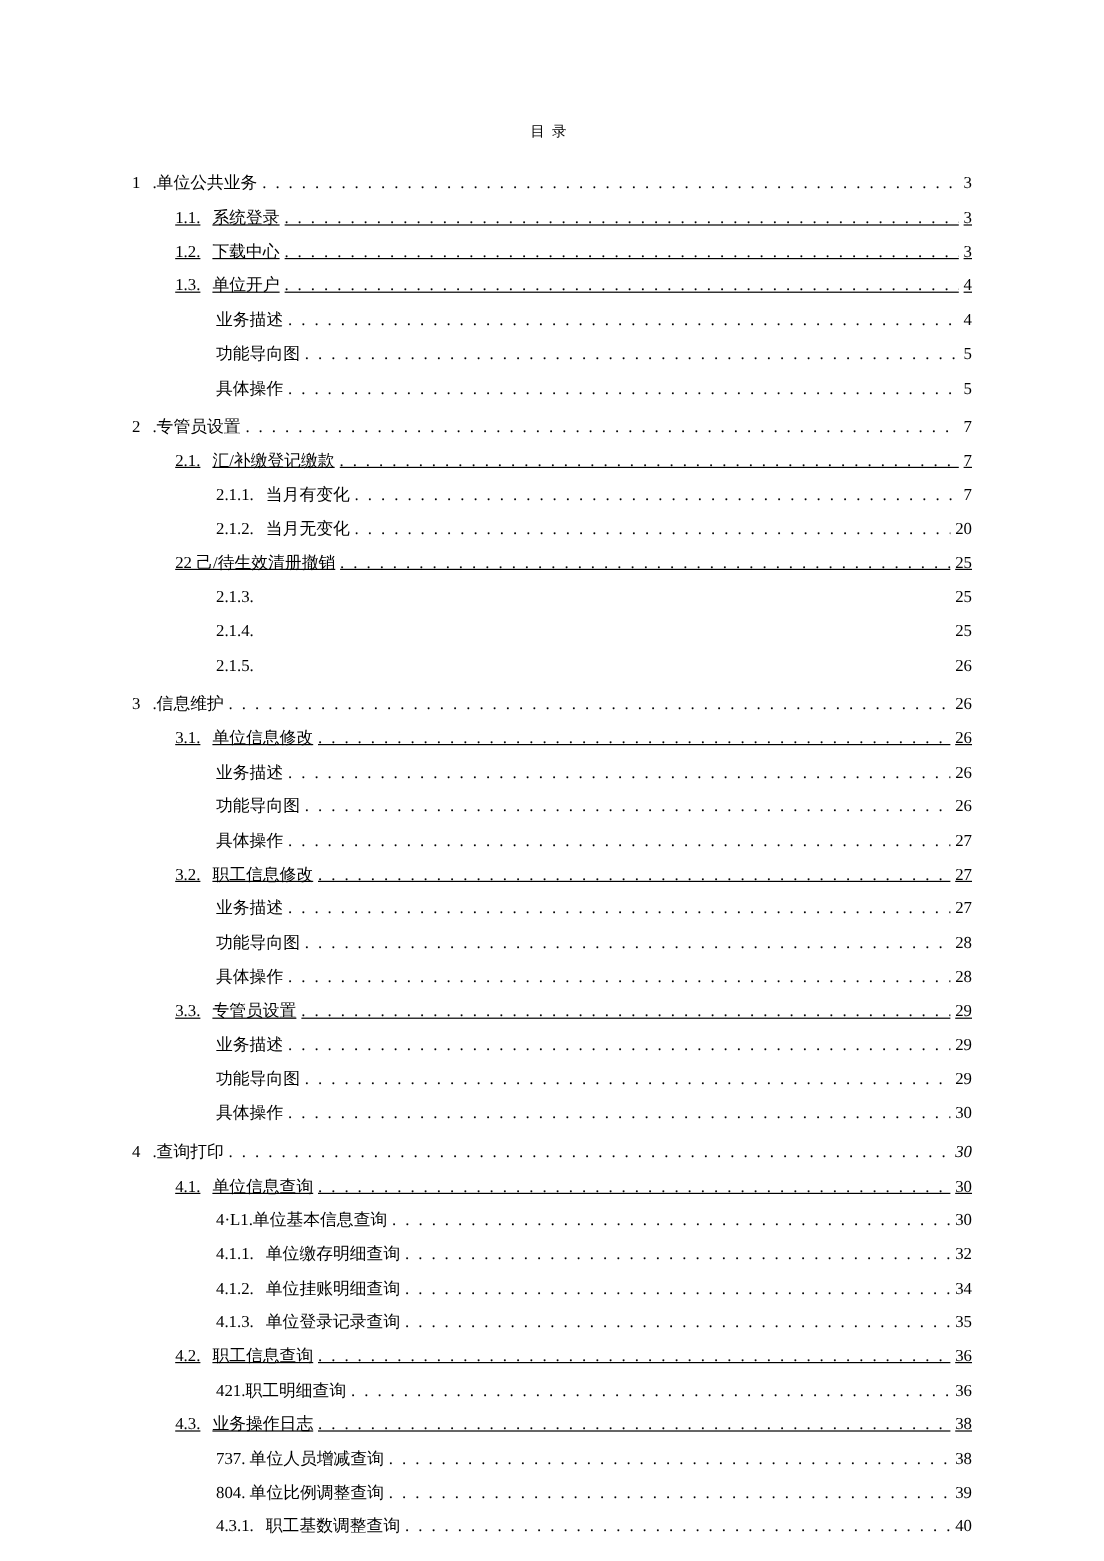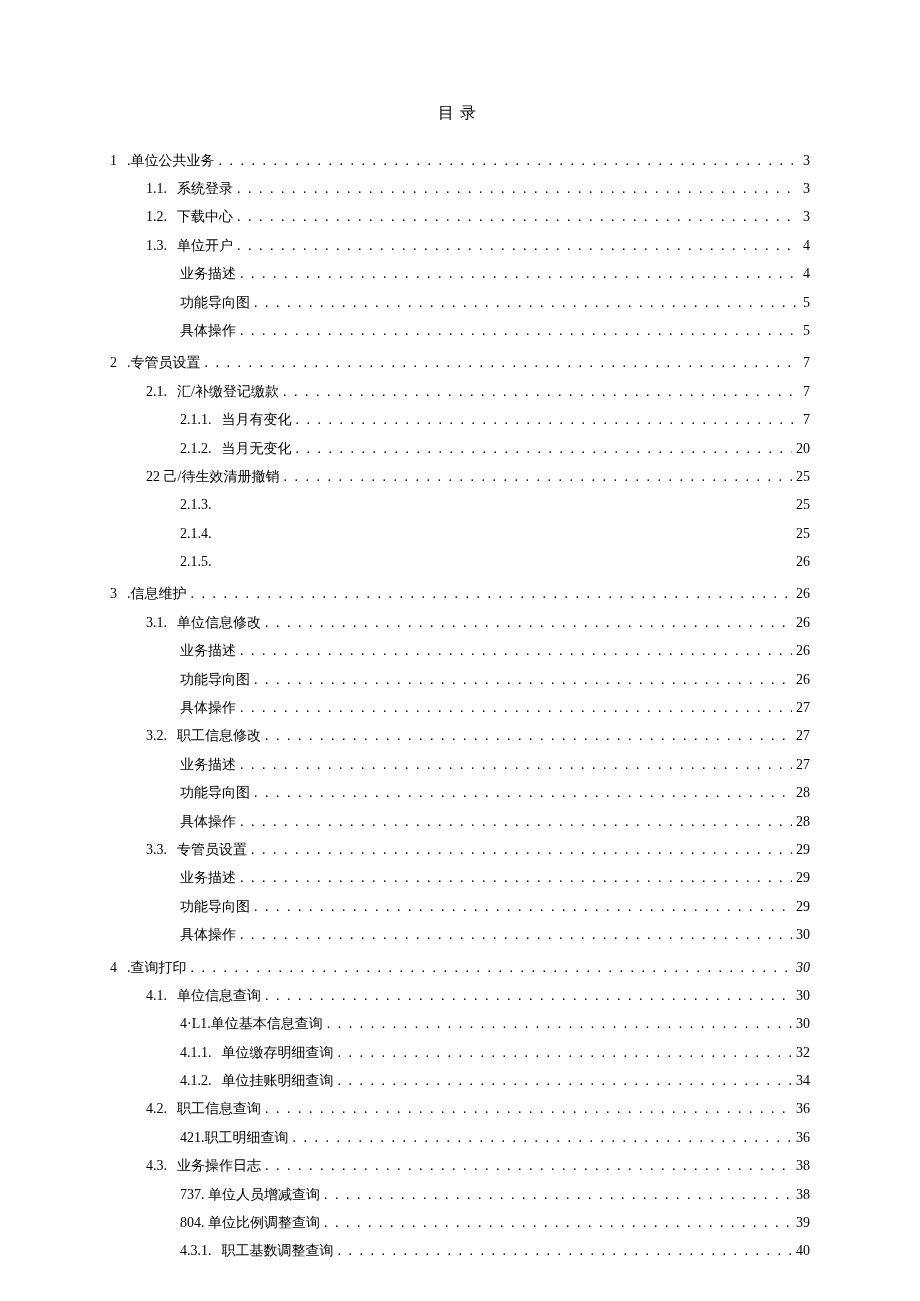--- a/index.html
+++ b/index.html
@@ -8,21 +8,21 @@
       font-family: "SimSun", "宋体", serif;
       width: 920px;
       height: 1301px;
       padding: 100px 110px 80px 110px;
       color: #000;
       font-size: 14px;
       line-height: 1.6;
     }
     .title {
       text-align: center;
-      font-size: 16px;
+      font-size: 12px;
       letter-spacing: 6px;
       margin-bottom: 24px;
     }
     .toc-line {
       display: flex;
       align-items: baseline;
       white-space: nowrap;
       overflow: hidden;
       margin-bottom: 6px;
       font-size: 14px;
@@ -45,21 +45,21 @@
       content: ". . . . . . . . . . . . . . . . . . . . . . . . . . . . . . . . . . . . . . . . . . . . . . . . . . . . . . . . . . . . . . . . . . . . . . . . . . . . . . . . . . . . . . . . . . . . . . . . . . . . . . . . . . . . . . . . . . . . . . . . . . . . . . . . . . . . . . . . . . . . . . . . . . . . . . . . . . . . . . . . . . . . . . . . . . . . . . . . . . . . . . . . . . . . . . . . . . . . . . . . . . . . . . . . . . . . . . . . . . . . . . . . . . . . . . . . . . . . . . . . . . . . . . . . . . . . ";
     }
     .blank {
       flex: 1 1 auto;
     }
     .page {
       flex: 0 0 auto;
       text-align: right;
     }
     .indent-0 { padding-left: 0px; }
-    .indent-1 { padding-left: 36px; }
+    .indent-1 { padding-left: 36px; text-decoration: underline; }
     .indent-2 { padding-left: 70px; align-items: flex-end; }
     .italic-page { font-style: italic; }
     .section-gap { margin-top: 10px; margin-bottom: 6px; }
   </style>
 </head>
 <body>
 
 <div class="title">目录</div>
 <div id="toc-container">
     <div class="toc-line indent-0">
@@ -239,20 +239,26 @@
       <span class="label">单位缴存明细查询</span>
       <span class="dots"></span>
       <span class="page">32</span>
     </div>
     <div class="toc-line indent-2">
       <span class="num">4.1.2.</span>
       <span class="label">单位挂账明细查询</span>
       <span class="dots"></span>
       <span class="page">34</span>
     </div>
+    <div class="toc-line indent-2">
+      <span class="num">4.1.3.</span>
+      <span class="label">单位登录记录查询</span>
+      <span class="dots"></span>
+      <span class="page">35</span>
+    </div>
     <div class="toc-line indent-1">
       <span class="num">4.2.</span>
       <span class="label">职工信息查询</span>
       <span class="dots"></span>
       <span class="page">36</span>
     </div>
     <div class="toc-line indent-2">
       <span class="label">421.职工明细查询</span>
       <span class="dots"></span>
       <span class="page">36</span>

